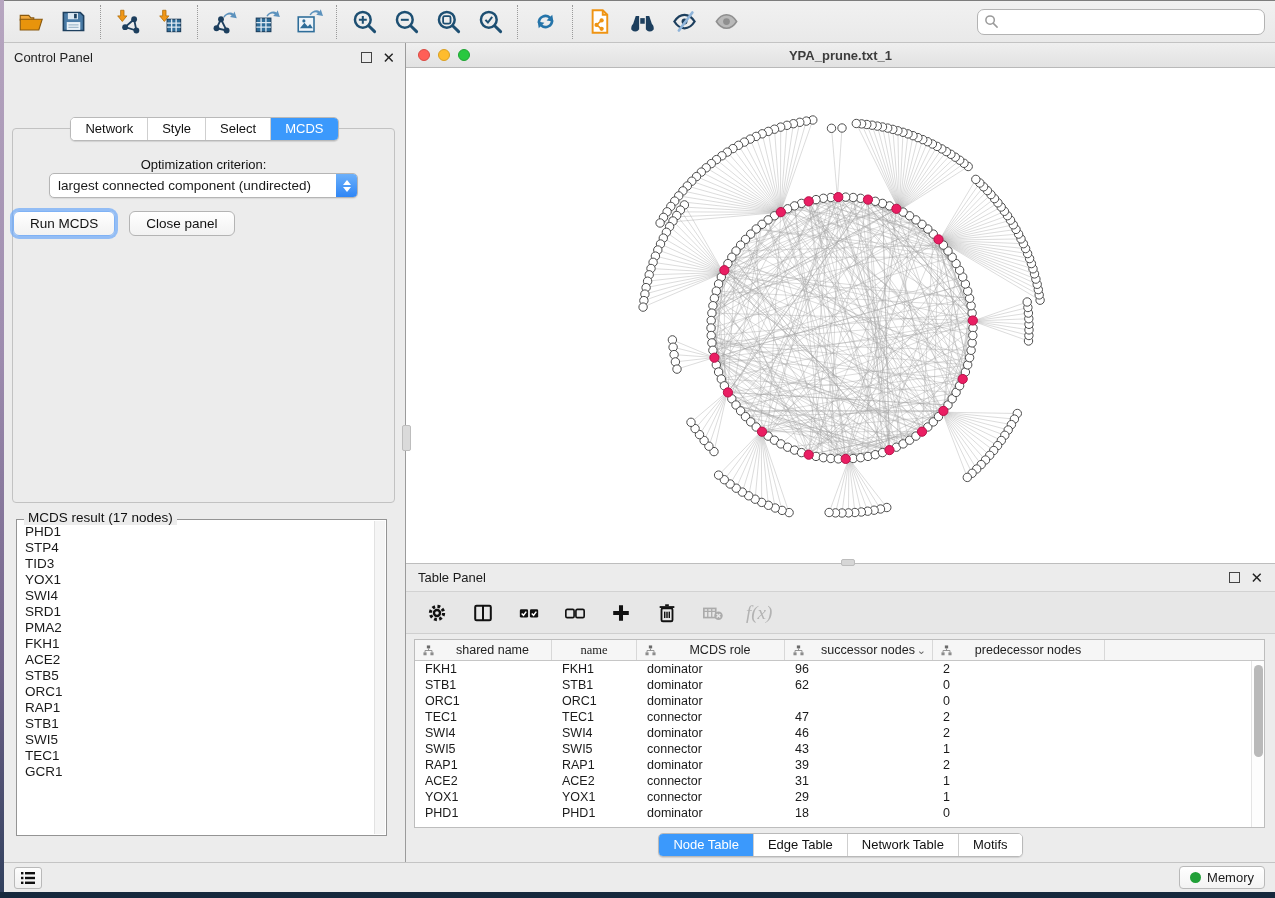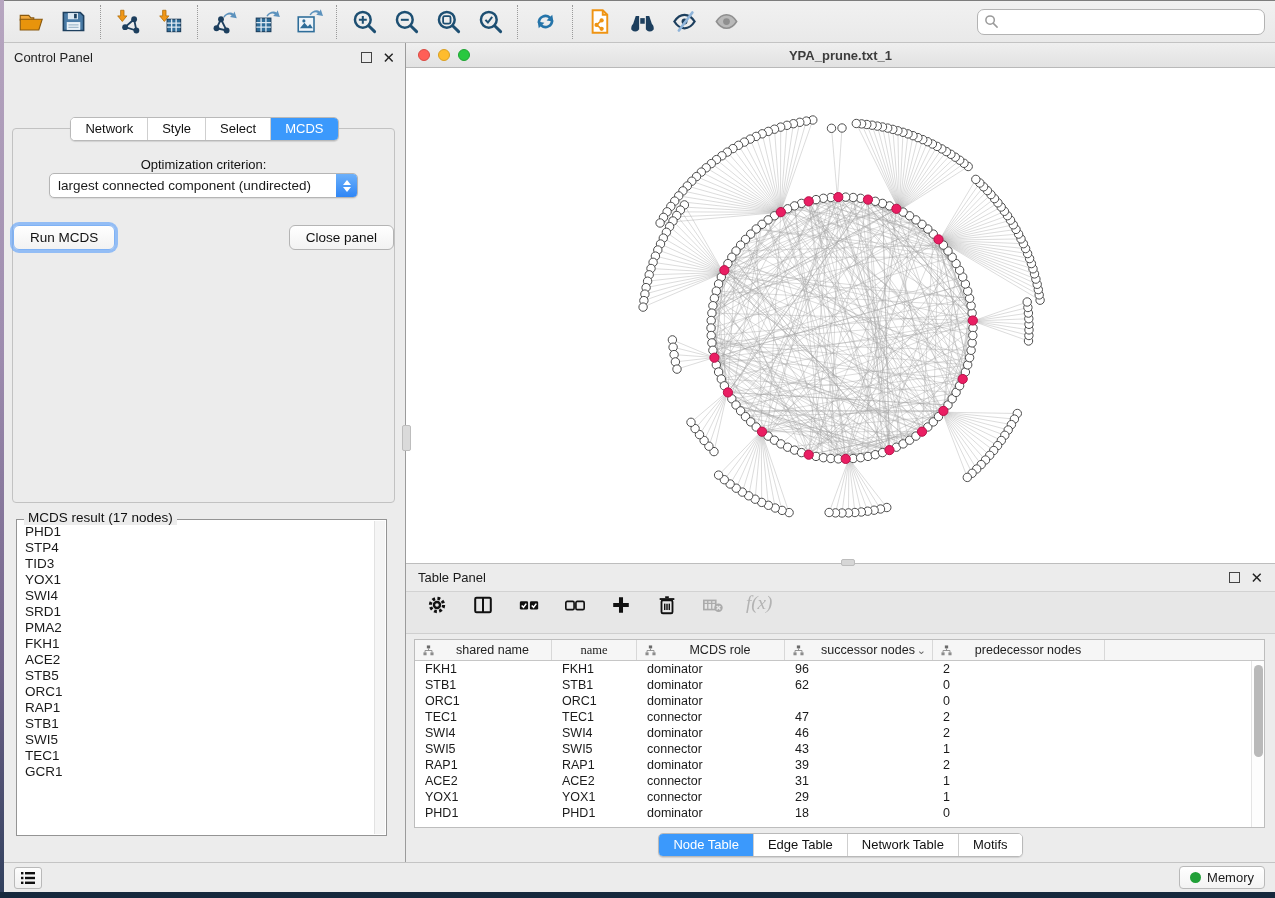--- a/index.html
+++ b/index.html
@@ -53,21 +53,21 @@
     border:1px solid #b5b5b5; border-radius:5px; display:flex; align-items:center; cursor:pointer;
     box-shadow:0 1px 1px rgba(0,0,0,.08); }
   .dropdown-value { flex:1; padding:0 8px; font-size:13.5px; white-space:nowrap; overflow:hidden; }
   .dropdown-stepper { width:21px; align-self:stretch; border-radius:0 4px 4px 0;
     background:linear-gradient(180deg,#6cb0fa,#2f86f6); display:flex; flex-direction:column;
     align-items:center; justify-content:center; gap:2px; }
   .chev-up { width:0; height:0; border-left:4px solid transparent; border-right:4px solid transparent;
     border-bottom:5px solid #fff; }
   .chev-dn { width:0; height:0; border-left:4px solid transparent; border-right:4px solid transparent;
     border-top:5px solid #fff; }
-  .cp-buttons { position:absolute; left:0; right:0; top:96px; display:flex; justify-content:space-between; gap:14px; }
+  .cp-buttons { position:absolute; left:0; right:0; top:82px; display:flex; justify-content:flex-start; gap:14px; }
   .mac-btn { background:linear-gradient(180deg,#ffffff,#f2f2f2); border:1px solid #b4b4b4; border-radius:6px;
     padding:4px 16px; font-size:13.5px; color:#111; cursor:pointer; }
   .mac-btn.focus-ring { box-shadow:0 0 0 3px rgba(100,165,250,.65); border-color:#7fb2f5; }
 
   .groupbox { position:absolute; left:12px; right:18px; top:476px; bottom:26px;
     border:1px solid #949494; background:#fff; }
   .groupbox-legend { position:absolute; left:20px; top:467px; background:#ececec; padding:0 4px;
     font-size:13.5px; color:#111; z-index:2; }
   .mcds-list { position:absolute; inset:4px 13px 2px 6px; overflow:hidden; font-size:13.5px; line-height:16px; }
   .mcds-item { padding-left:2px; cursor:default; }
@@ -91,21 +91,21 @@
   .nw-title { position:absolute; left:0; right:0; text-align:center; font-size:13px; font-weight:600; color:#3c3c3c; }
   .nw-canvas { flex:1; background:#fff; position:relative; overflow:hidden; }
   .nw-canvas svg { display:block; }
   .h-splitter-handle { position:absolute; bottom:-3px; left:50%; width:14px; height:7px;
     background:#d6d6d6; border:1px solid #bdbdbd; border-radius:2px; z-index:5; cursor:row-resize; }
 
   
   .table-panel { flex:1 1 auto; display:flex; flex-direction:column; background:#ececec;
     border-top:1px solid #bdbdbd; min-height:0; }
   .tp-header { height:27px; display:flex; align-items:center; padding:0 12px; flex:0 0 auto; }
-  .tp-toolbar { height:43px; display:flex; gap:20px; padding:0 18px;
+  .tp-toolbar { height:43px; display:flex; align-items:center; gap:20px; padding:0 18px;
     background:#e7e7e7; border-top:1px solid #d2d2d2; border-bottom:1px solid #cicholder; border-bottom:1px solid #cfcfcf; flex:0 0 auto; }
   .tp-tool { width:26px; height:26px; display:flex; align-items:center; justify-content:center; cursor:pointer; }
   .tp-tool svg { width:22px; height:22px; }
   .fx-label { font-family:"Liberation Serif","DejaVu Serif",serif; font-style:italic; font-size:19px;
     color:#b3b3b3; cursor:default; }
 
   .tp-table-wrap { margin:5px 10px 0 8px; background:#fff; border:1px solid #bdbdbd;
     flex:1 1 auto; position:relative; overflow:hidden; display:flex; flex-direction:column; }
   .t-header { display:flex; height:21px; background:#f6f6f6; border-bottom:1px solid #c6c6c6;
     flex:0 0 auto; font-size:12.5px; color:#222; }

